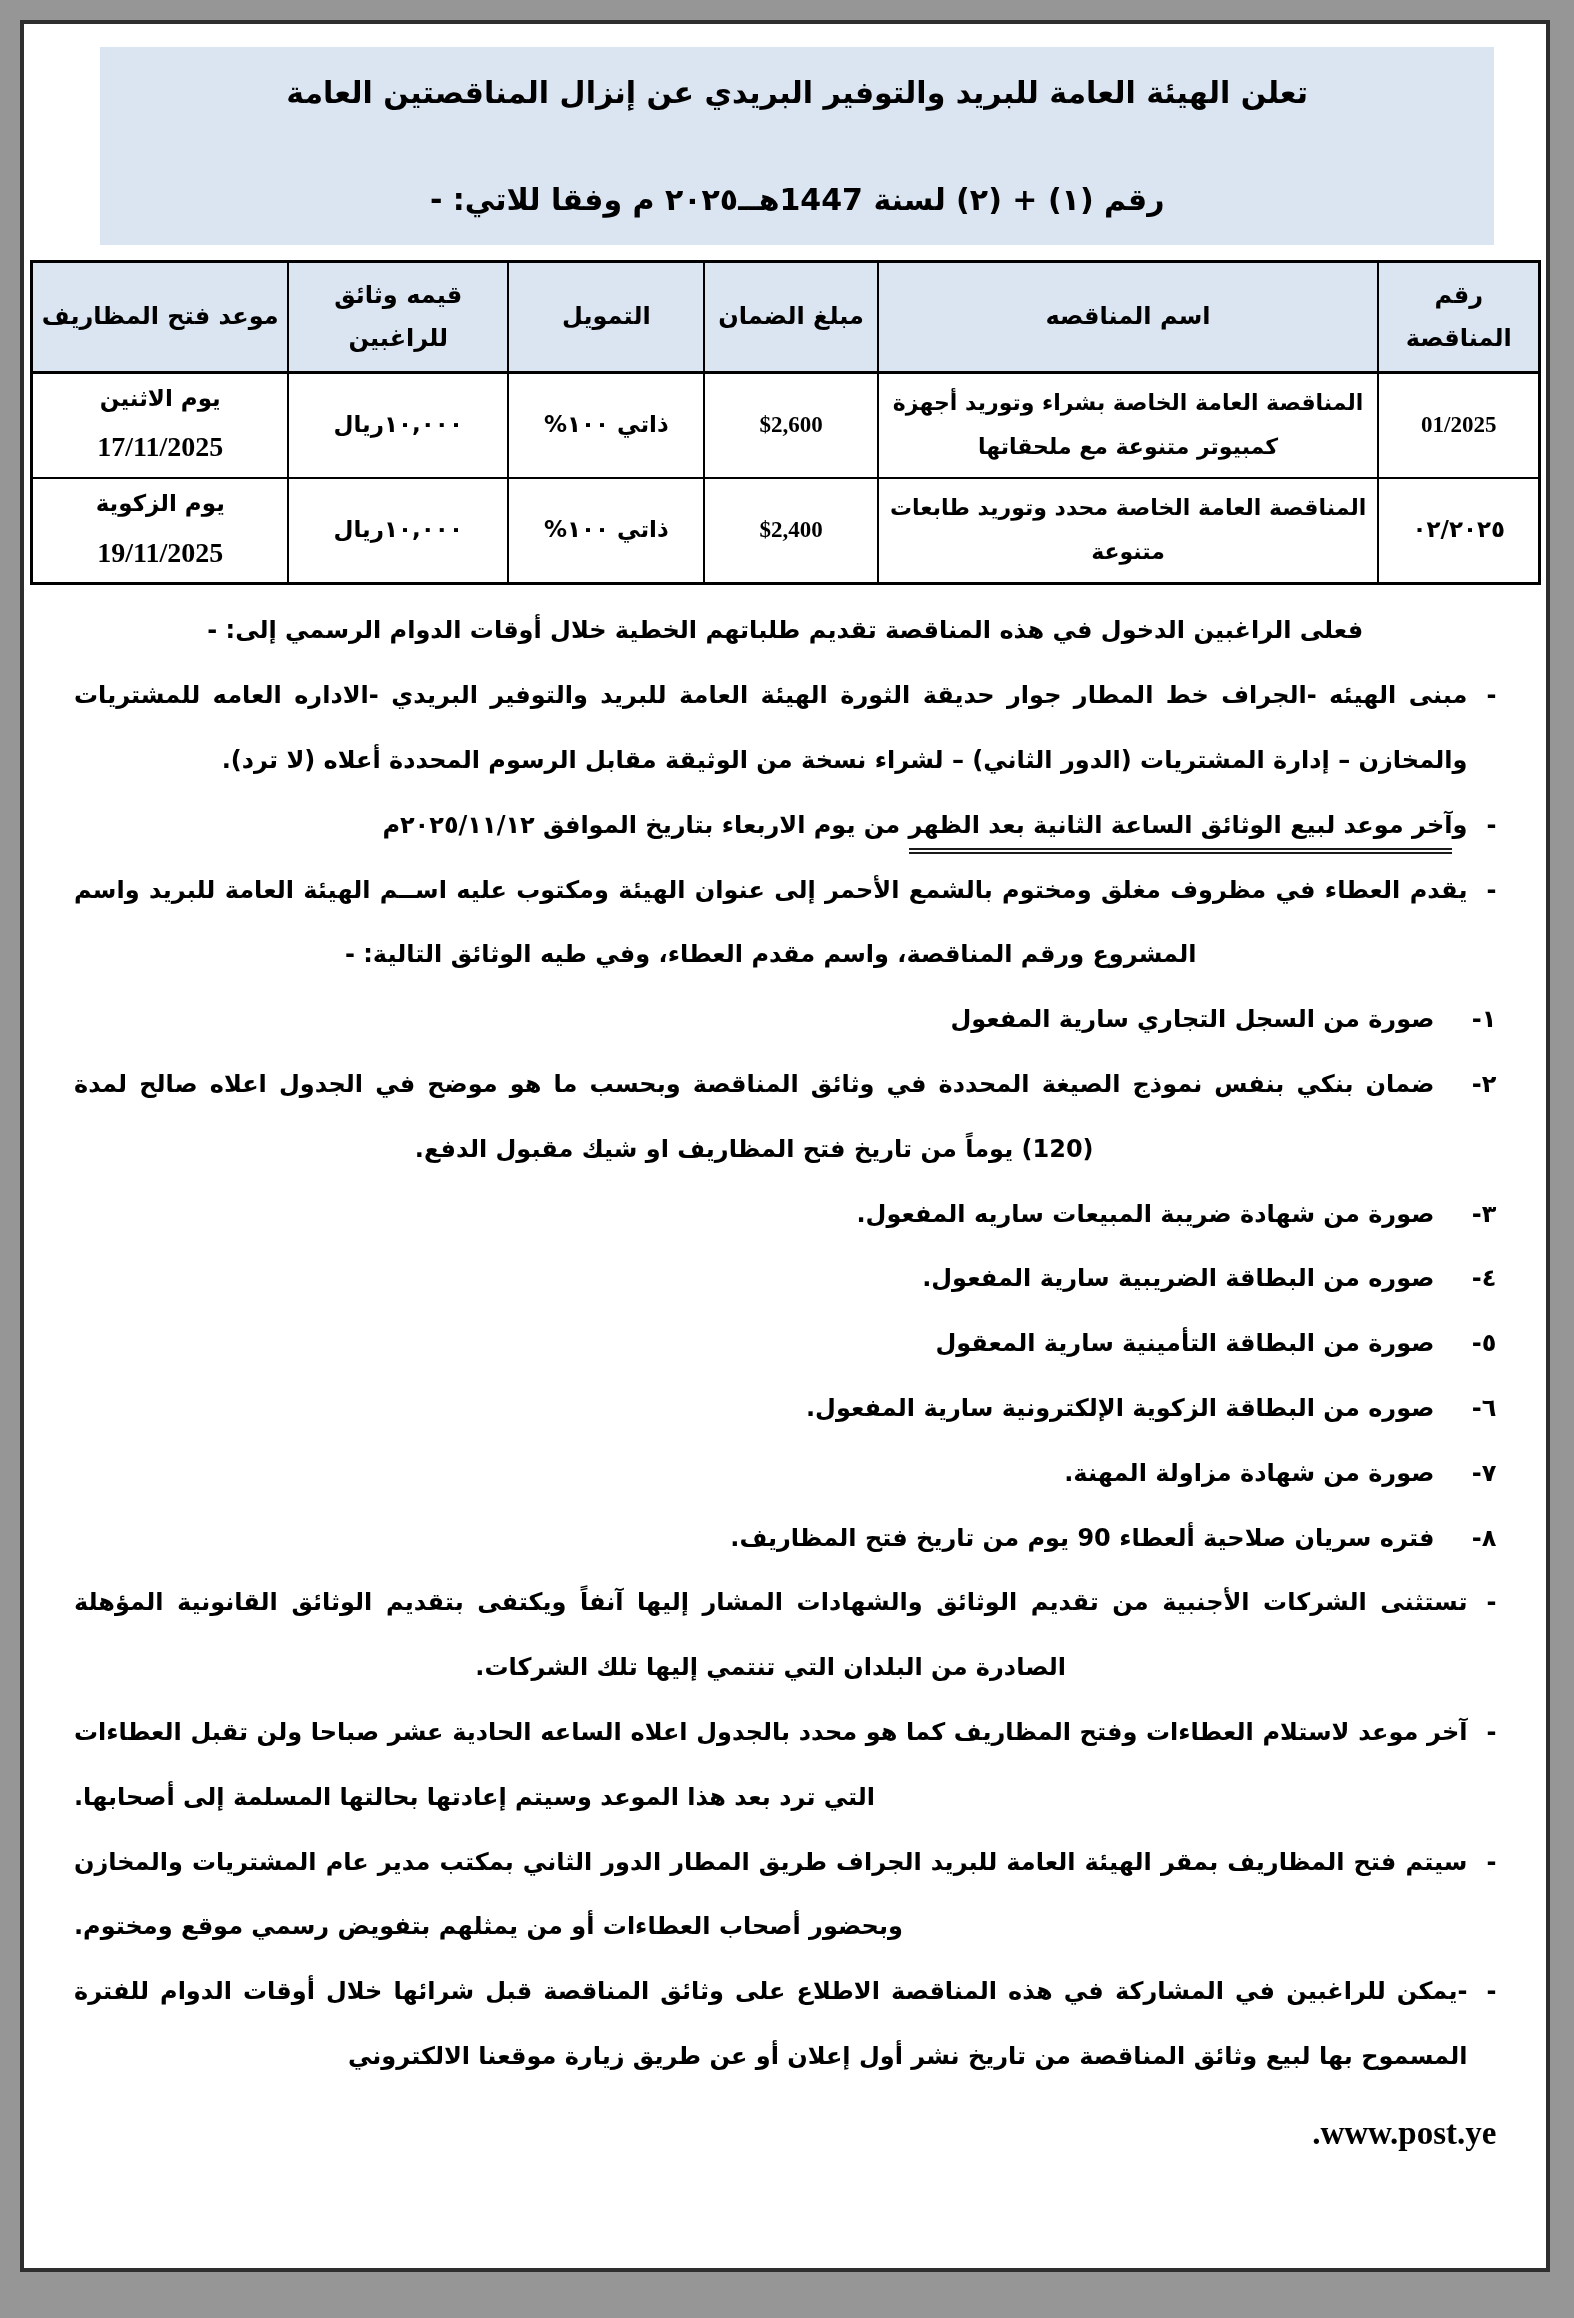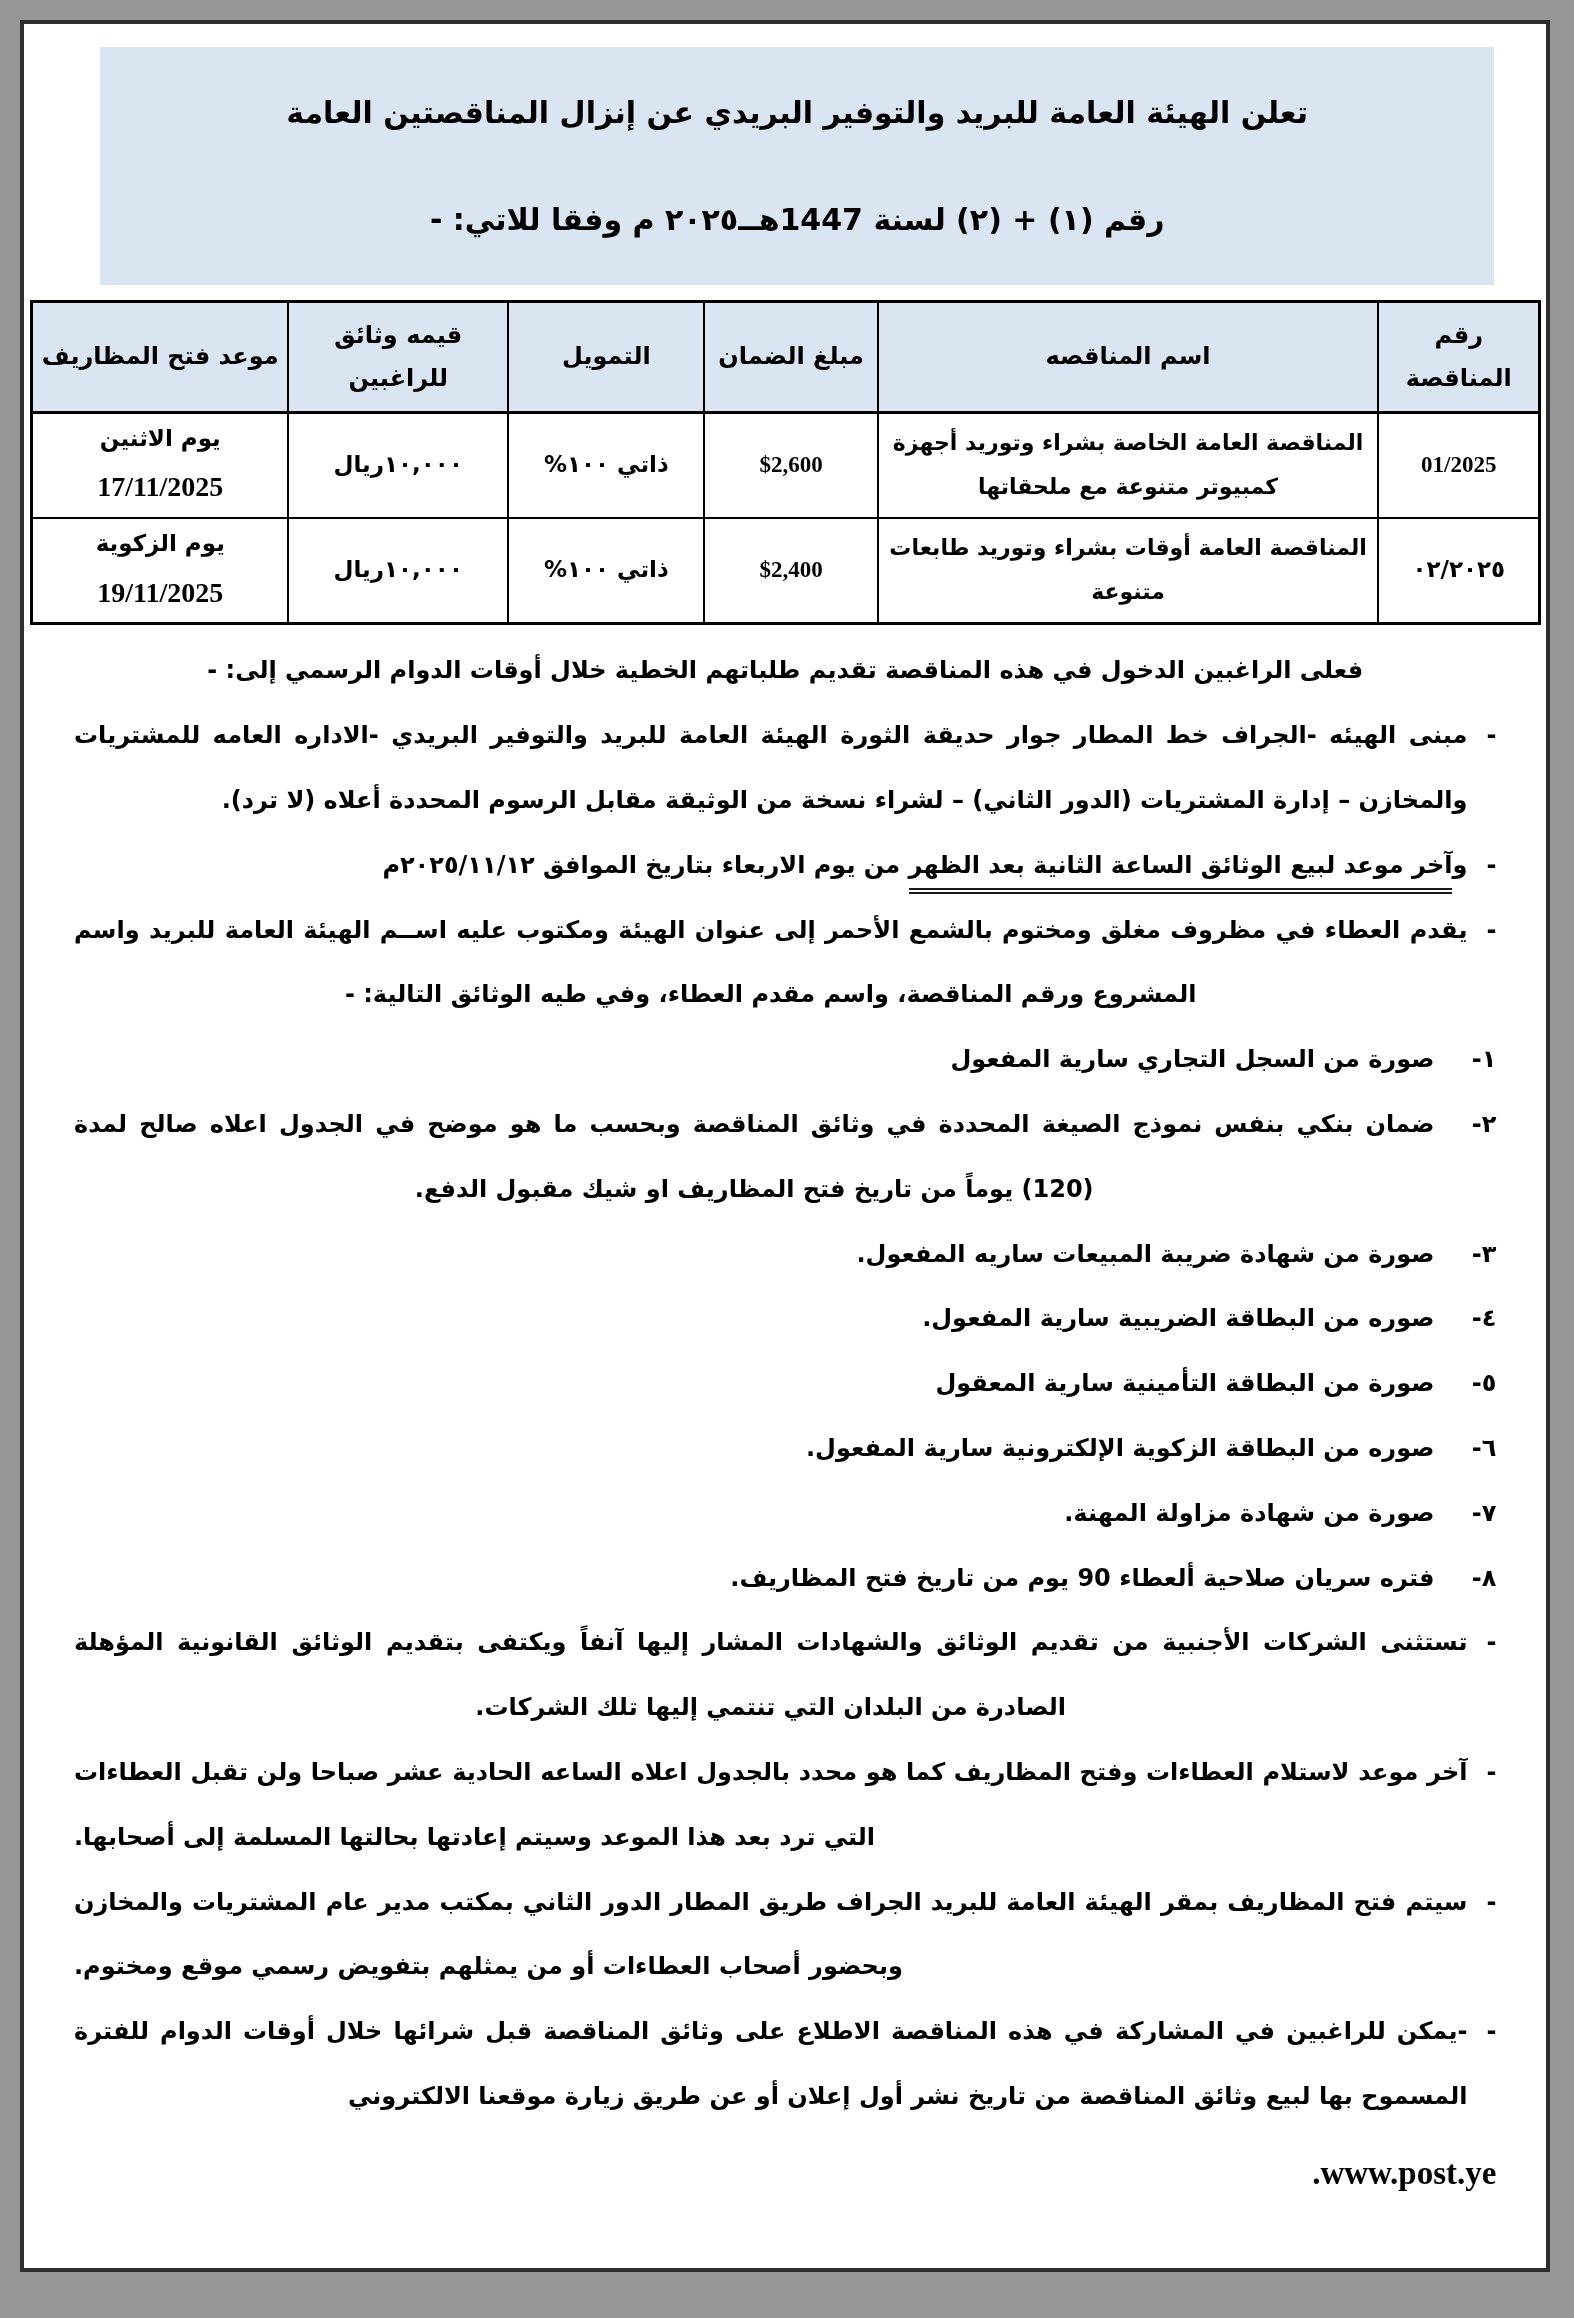--- a/index.html
+++ b/index.html
@@ -2,21 +2,21 @@
 <html lang="ar" dir="rtl" style="font-size:8.4px"><head>
 <meta charset="utf-8">
 <style>
   html,body{margin:0;padding:0;background:#7a7a7a;}
   .stage{position:relative;width:1575px;height:2319px;background:#969696;direction:rtl;
          font-family:"DejaVu Sans",sans-serif;color:#000;}
   .page{position:absolute;top:20px;left:21px;right:23.6px;bottom:47px;background:#ffffff;
         border:4.2px solid #2e2e2e;box-sizing:border-box;overflow:hidden;}
 
   
-  .banner{margin:23px 52px 0 76px;background:#dbe5f1;padding:40px 26px;text-align:center;}
+  .banner{margin:23px 52px 0 76px;background:#dbe5f1;padding:20px 26px;text-align:center;}
   .banner p{margin:0;font-size:30px;font-weight:bold;line-height:1.7;}
   .banner .b2{margin-top:56px;}
 
   
   .tblwrap{margin:14.7px 5.2px 0 6.3px;}
   table{width:100%;border-collapse:collapse;border:3.7px solid #000;table-layout:fixed;}
   th,td{border:2.1px solid #000;text-align:center;vertical-align:middle;padding:3.1px 5.2px;
         font-weight:bold;box-sizing:border-box;}
   th{background:#dbe5f1;height:111px;font-size:24px;line-height:1.8;border-bottom:3.1px solid #000;}
   td{height:105px;font-size:23px;line-height:1.9;}
@@ -84,21 +84,21 @@
             <td class="latin big-latin">$2,600</td>
             <td>ذاتي ١٠٠%</td>
             <td>١٠,٠٠٠ريال</td>
             <td>
               <span>يوم الاثنين</span>
               <span class="open-date latin">17/11/2025</span>
             </td>
           </tr>
           <tr>
             <td>٠٢/٢٠٢٥</td>
-            <td class="name-cell">المناقصة العامة أوقات بشراء وتوريد طابعات متنوعة</td>
+            <td class="name-cell">المناقصة العامة الخاصة محدد وتوريد طابعات متنوعة</td>
             <td class="latin big-latin">$2,400</td>
             <td>ذاتي ١٠٠%</td>
             <td>١٠,٠٠٠ريال</td>
             <td>
               <span>يوم الزكوية</span>
               <span class="open-date latin">19/11/2025</span>
             </td>
           </tr>
         </tbody>
       </table>

